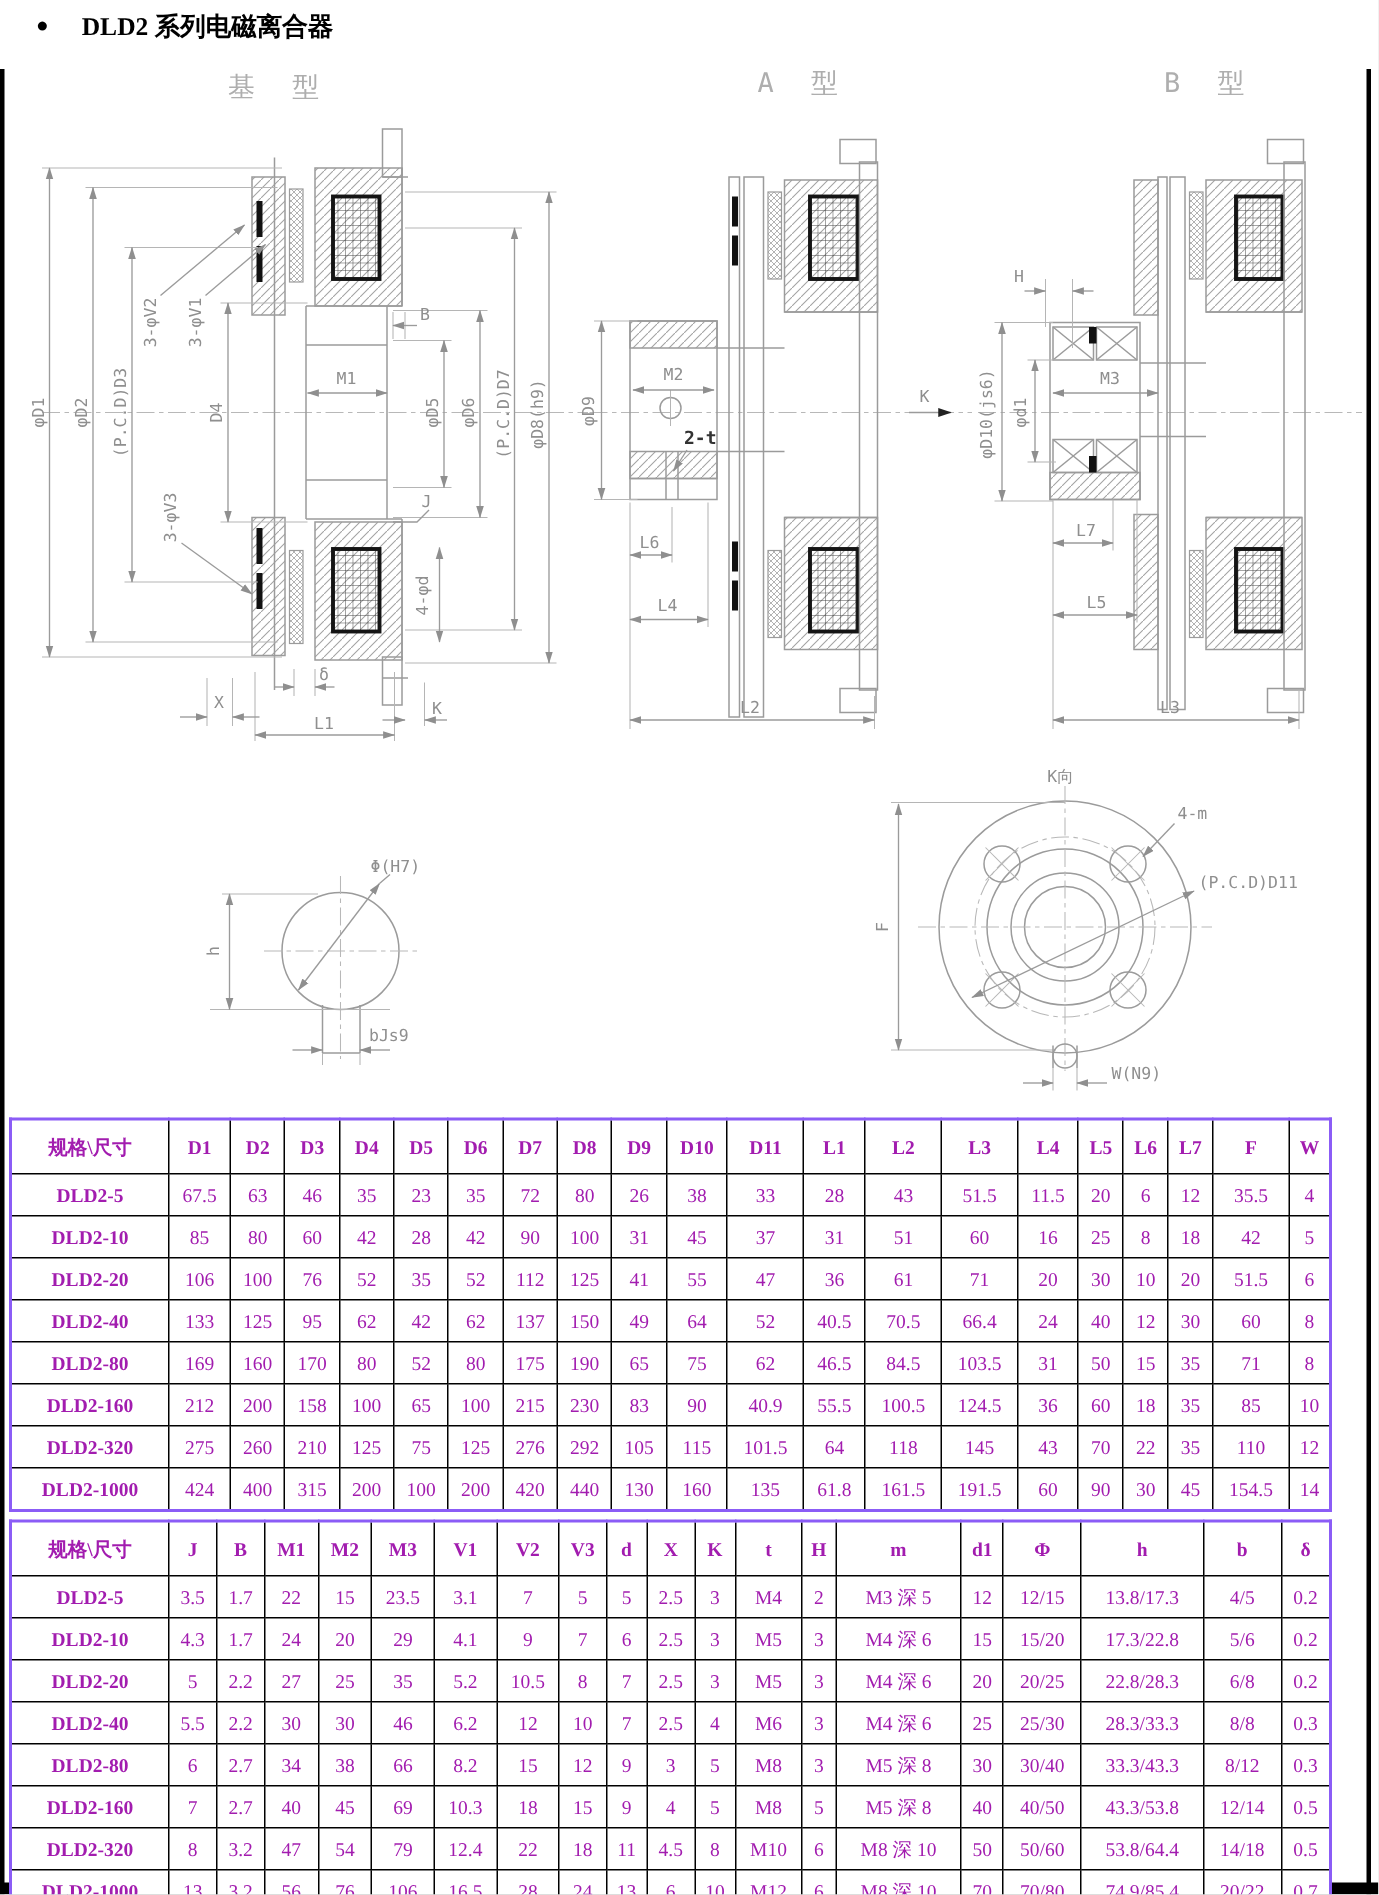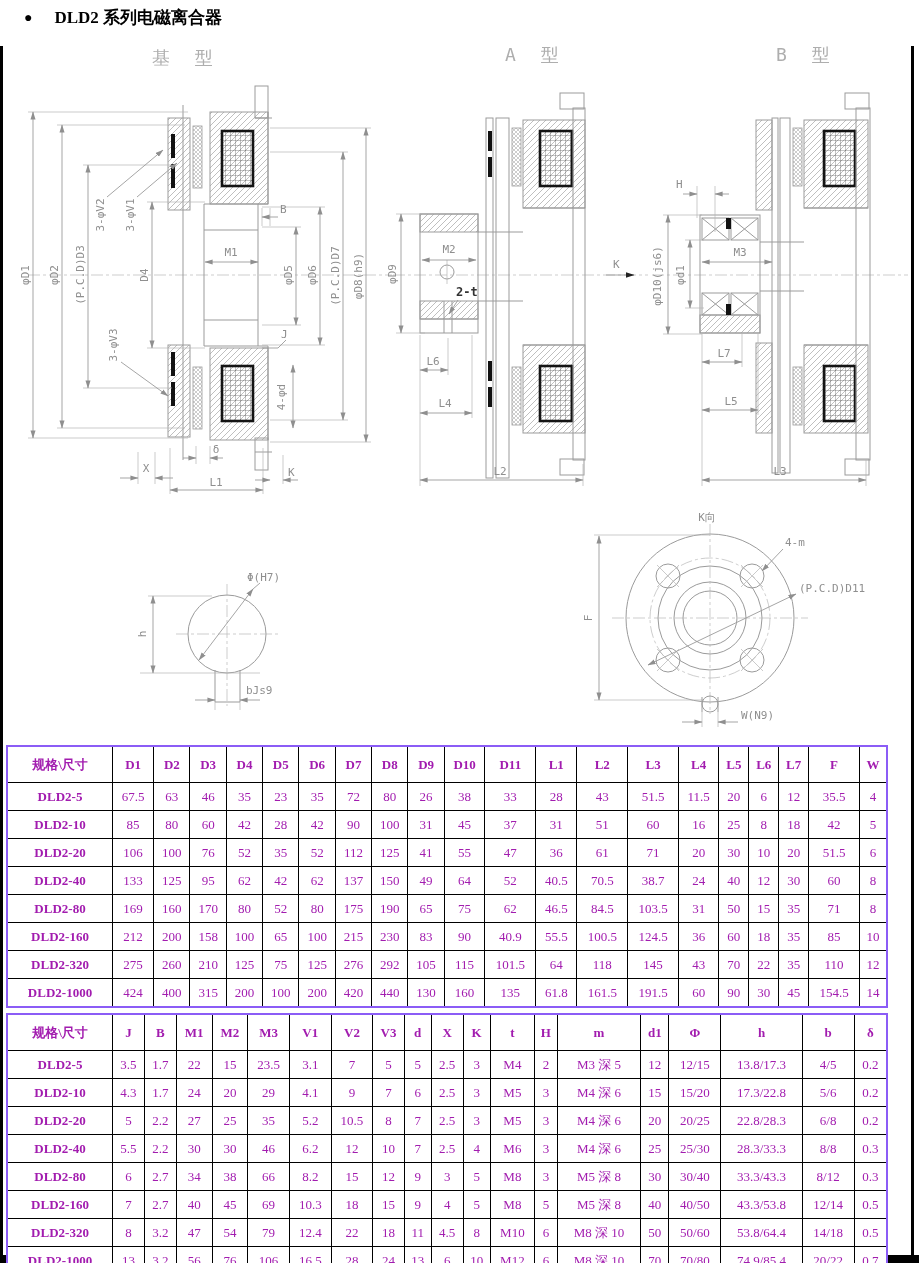--- a/index.html
+++ b/index.html
@@ -475,21 +475,21 @@
           <td>62</td>
           <td>42</td>
           <td>62</td>
           <td>137</td>
           <td>150</td>
           <td>49</td>
           <td>64</td>
           <td>52</td>
           <td>40.5</td>
           <td>70.5</td>
-          <td>38.7</td>
+          <td>66.4</td>
           <td>24</td>
           <td>40</td>
           <td>12</td>
           <td>30</td>
           <td>60</td>
           <td>8</td>
         </tr>
         <tr>
           <td>DLD2-80</td>
           <td>169</td>

